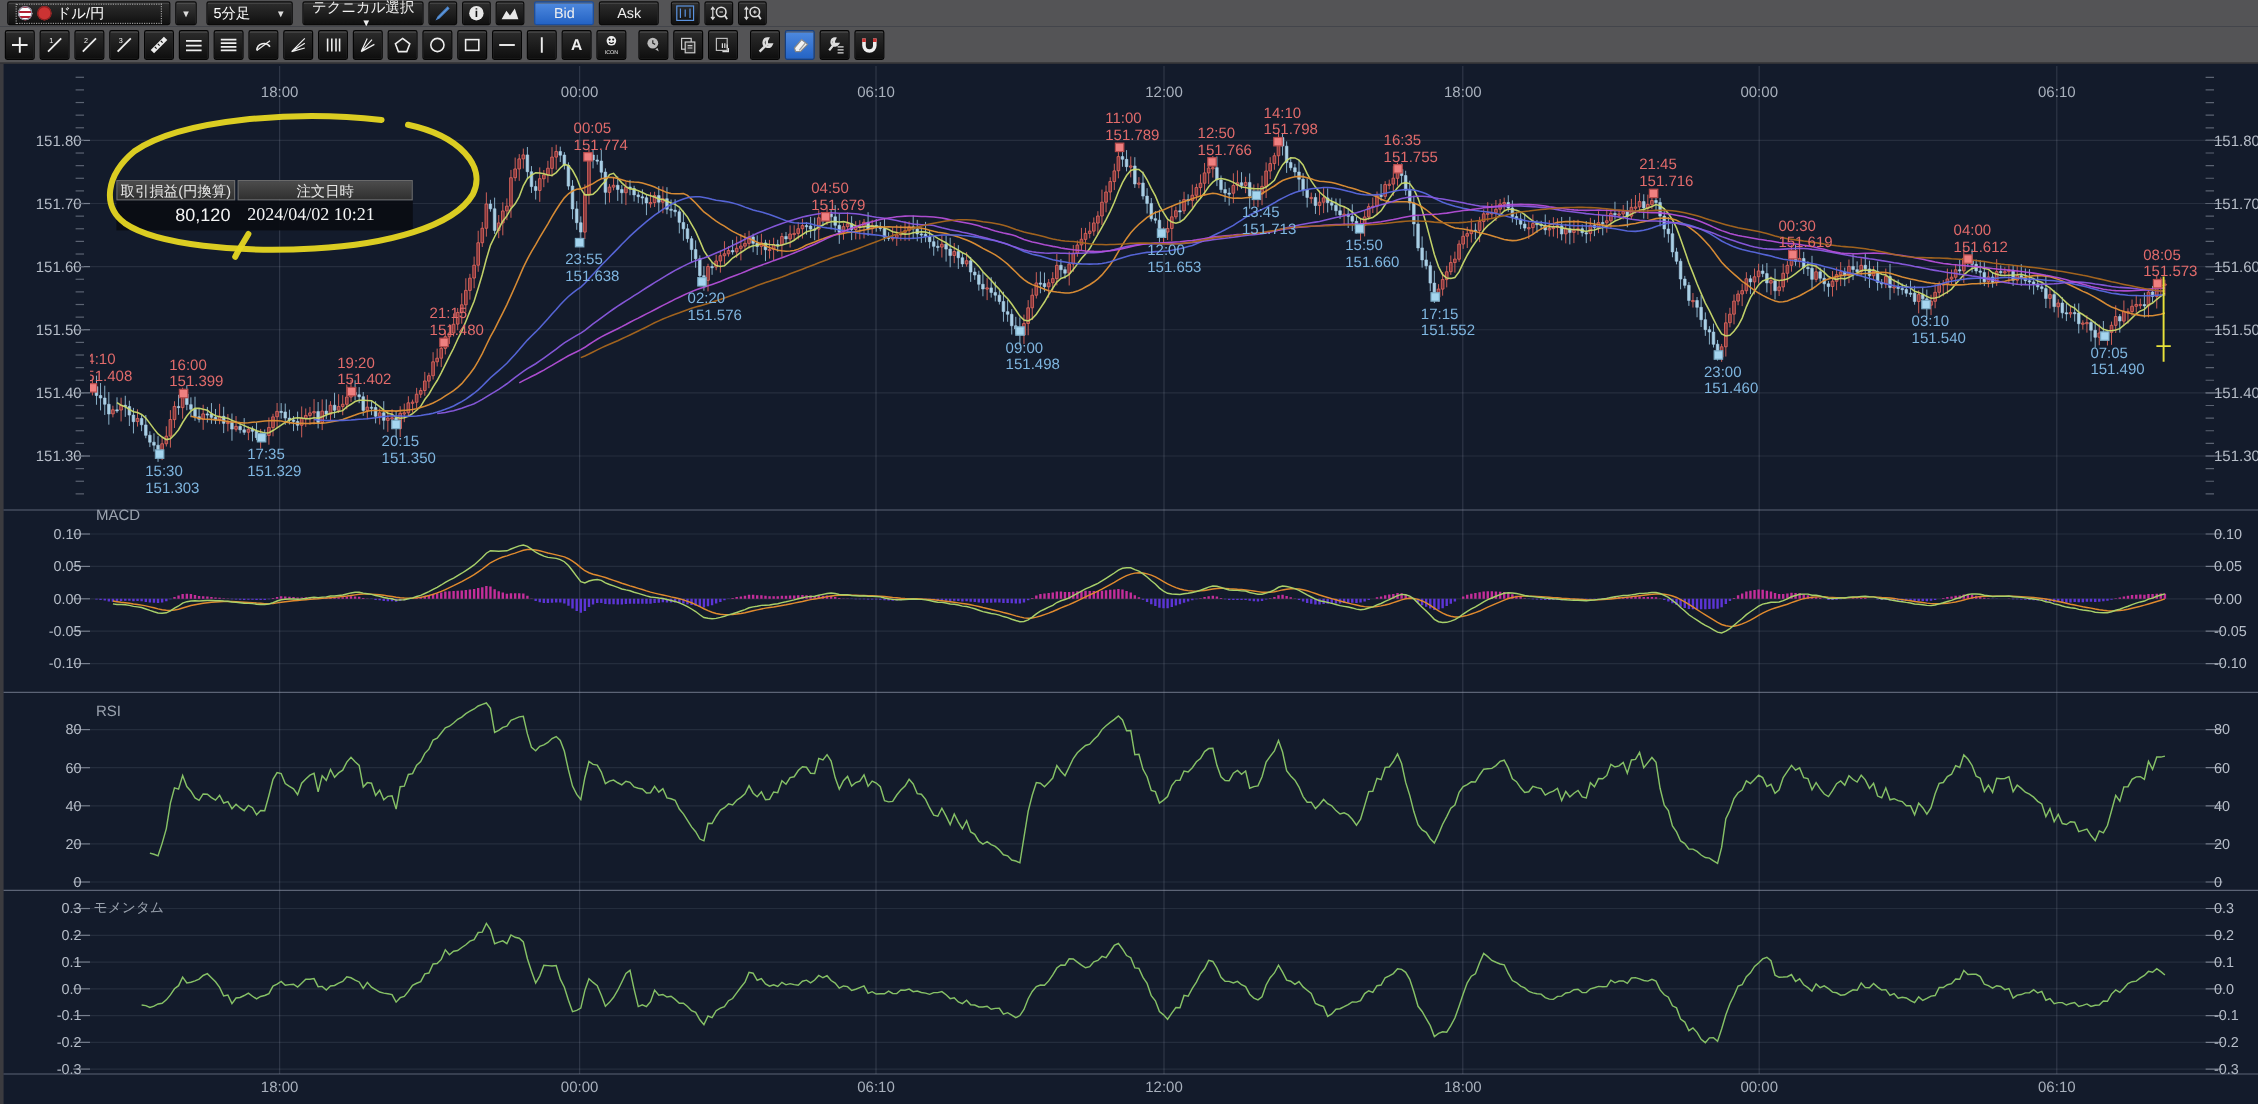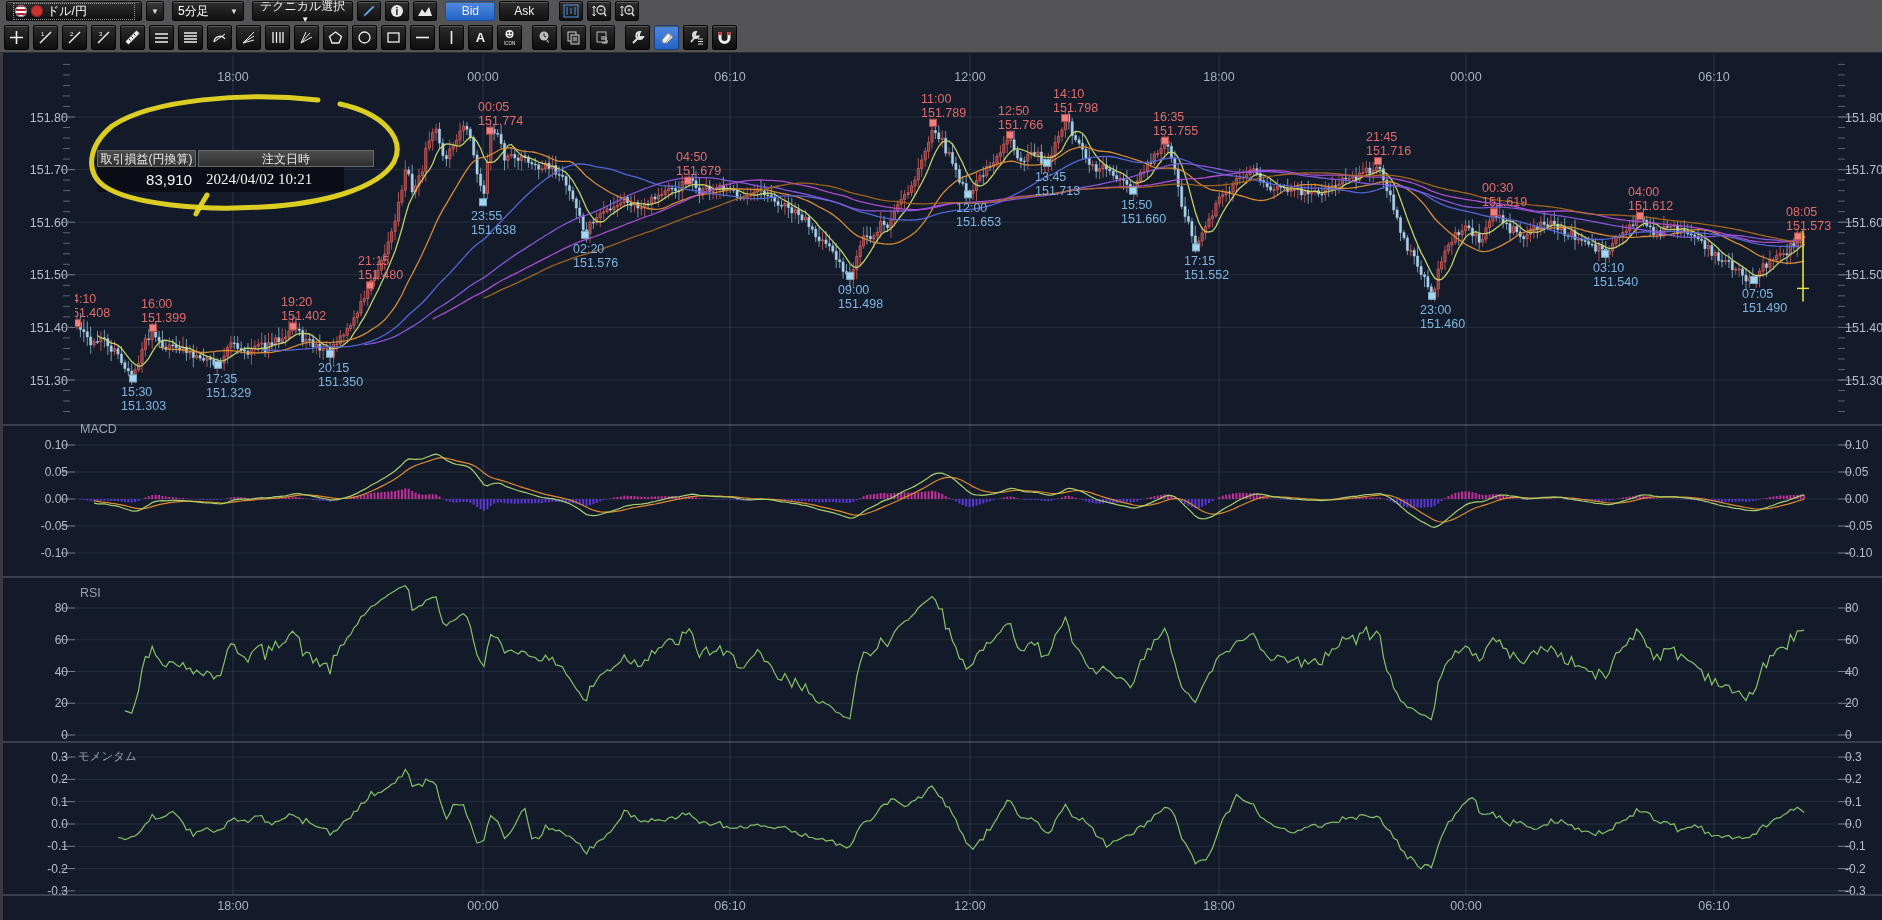--- a/index.html
+++ b/index.html
@@ -33,21 +33,21 @@
   .gap6{margin-left:6px;}
   
   #chart{position:absolute;left:0;top:0;z-index:0;}
   #annot{position:absolute;left:0;top:0;z-index:3;pointer-events:none;}
   
   #trade-tip{position:absolute;left:97px;top:150px;z-index:2;font-family:"Liberation Sans","DejaVu Sans",sans-serif;}
   #trade-tip .hdr{display:flex;gap:2px;}
   #trade-tip .cell{height:17px;line-height:17px;background:linear-gradient(#4c4c4c,#303030);
         border:1px solid #6a6a6a;box-sizing:border-box;color:#e8e8e8;font-size:12px;text-align:center;overflow:hidden;}
   #trade-tip .c1{width:99px;direction:rtl;white-space:nowrap;}
-  #trade-tip .c2{width:176px;}
+  #trade-tip .c2{width:146px;}
   #trade-tip .vals{width:247px;height:25px;background:rgba(10,12,18,0.92);display:flex;align-items:center;
         color:#f4f4f4;font-size:15px;}
   #trade-tip .v1{width:99px;text-align:right;padding-right:4px;box-sizing:border-box;}
   #trade-tip .v2{padding-left:10px;white-space:nowrap;font-family:Liberation Serif, serif;}
 </style>
 </head>
 <body>
 
 <div id="app">
 
@@ -405,21 +405,21 @@
         <polyline points="118.0,837.5 121.5,838.0 124.9,839.6 128.3,838.5 131.7,836.6 135.1,836.0 138.6,833.2 142.0,829.1 145.4,824.0 148.8,821.4 152.2,814.3 155.7,819.1 159.1,818.5 162.5,817.4 165.9,815.9 169.3,812.9 172.8,811.4 176.2,814.7 179.6,818.2 183.0,822.8 186.4,830.0 189.9,829.2 193.3,836.4 196.7,831.7 200.1,831.2 203.5,829.6 207.0,827.6 210.4,830.2 213.8,832.4 217.2,830.4 220.6,829.6 224.1,828.0 227.5,821.7 230.9,820.1 234.3,817.9 237.7,821.1 241.2,820.5 244.6,820.2 248.0,822.6 251.4,819.4 254.8,816.1 258.3,816.0 261.7,815.5 265.1,822.2 268.5,822.0 271.9,825.0 275.4,821.6 278.8,821.2 282.2,819.3 285.6,817.9 289.0,814.0 292.5,814.8 295.9,816.7 299.3,818.3 302.7,823.6 306.1,818.6 309.6,822.7 313.0,824.7 316.4,826.7 319.8,827.6 323.2,828.1 326.7,828.8 330.1,835.1 333.5,831.4 336.9,830.4 340.3,826.2 343.8,821.1 347.2,819.4 350.6,818.0 354.0,811.5 357.4,810.9 360.9,803.3 364.3,802.9 367.7,799.5 371.1,791.5 374.5,795.6 378.0,792.7 381.4,792.1 384.8,789.6 388.2,787.3 391.6,784.3 395.1,783.1 398.5,777.1 401.9,776.8 405.3,769.5 408.7,774.7 412.2,786.4 415.6,785.1 419.0,784.0 422.4,786.4 425.8,779.1 429.3,781.1 432.7,781.9 436.1,785.0 439.5,798.9 442.9,809.3 446.4,819.2 449.8,813.4 453.2,804.4 456.6,804.7 460.0,805.0 463.5,804.6 466.9,816.0 470.3,822.7 473.7,833.6 477.1,843.1 480.6,842.0 484.0,840.1 487.4,825.3 490.8,815.6 494.2,818.7 497.7,821.4 501.1,829.3 504.5,838.5 507.9,835.3 511.3,831.1 514.8,825.2 518.2,818.3 521.6,811.3 525.0,808.6 528.4,824.2 531.9,838.8 535.3,837.3 538.7,838.8 542.1,834.7 545.5,825.1 549.0,829.3 552.4,828.7 555.8,830.9 559.2,830.2 562.6,832.8 566.1,836.0 569.5,836.0 572.9,838.8 576.3,842.3 579.7,843.7 583.2,849.8 586.6,853.9 590.0,846.7 593.4,848.1 596.8,842.3 600.3,840.1 603.7,838.8 607.1,833.9 610.5,832.1 613.9,827.4 617.4,822.7 620.8,818.5 624.2,810.3 627.6,811.0 631.0,816.9 634.5,815.5 637.9,820.0 641.3,821.8 644.7,820.7 648.1,822.0 651.6,818.6 655.0,820.7 658.4,819.7 661.8,820.5 665.2,821.1 668.7,817.7 672.1,816.8 675.5,819.1 678.9,816.7 682.3,812.9 685.8,814.8 689.2,813.1 692.6,817.1 696.0,819.2 699.4,823.4 702.9,821.6 706.3,822.2 709.7,825.4 713.1,824.4 716.5,823.0 720.0,821.6 723.4,827.8 726.8,826.4 730.2,828.4 733.6,828.1 737.1,828.2 740.5,826.0 743.9,827.9 747.3,828.0 750.7,825.0 754.2,825.2 757.6,824.2 761.0,826.4 764.4,825.8 767.8,827.1 771.3,827.6 774.7,828.6 778.1,827.2 781.5,827.2 784.9,826.3 788.4,829.0 791.8,832.2 795.2,831.4 798.6,834.9 802.0,836.3 805.5,833.5 808.9,837.3 812.3,837.5 815.7,839.1 819.1,839.1 822.6,838.5 826.0,841.1 829.4,840.3 832.8,840.2 836.2,845.2 839.7,843.9 843.1,845.9 846.5,848.1 849.9,846.3 853.3,841.2 856.8,832.3 860.2,826.2 863.6,822.2 867.0,820.9 870.4,821.0 873.9,817.4 877.3,812.4 880.7,806.7 884.1,804.2 887.5,804.3 891.0,798.9 894.4,799.2 897.8,801.8 901.2,804.3 904.6,806.5 908.1,805.5 911.5,801.5 914.9,800.4 918.3,797.0 921.7,798.1 925.2,792.9 928.6,787.8 932.0,786.1 935.4,790.8 938.8,796.3 942.3,798.1 945.7,806.6 949.1,807.0 952.5,814.5 955.9,819.5 959.4,829.8 962.8,834.0 966.2,842.9 969.6,845.7 973.0,849.4 976.5,844.3 979.9,839.6 983.3,839.8 986.7,829.5 990.1,830.2 993.6,823.7 997.0,818.4 1000.4,811.5 1003.8,807.3 1007.2,800.3 1010.7,801.2 1014.1,806.8 1017.5,814.4 1020.9,817.8 1024.3,817.8 1027.8,819.1 1031.2,817.8 1034.6,820.6 1038.0,822.2 1041.4,828.5 1044.9,831.7 1048.3,833.2 1051.7,830.6 1055.1,820.8 1058.5,814.8 1062.0,810.8 1065.4,804.3 1068.8,810.1 1072.2,816.8 1075.6,817.7 1079.1,820.3 1082.5,818.0 1085.9,822.4 1089.3,825.2 1092.7,827.9 1096.2,836.2 1099.6,837.7 1103.0,838.9 1106.4,847.0 1109.8,844.9 1113.3,841.0 1116.7,840.6 1120.1,838.9 1123.5,837.1 1126.9,835.0 1130.4,835.1 1133.8,833.9 1137.2,828.0 1140.6,825.6 1144.0,827.0 1147.5,821.4 1150.9,820.9 1154.3,814.8 1157.7,813.2 1161.1,811.3 1164.6,807.4 1168.0,807.8 1171.4,810.3 1174.8,816.1 1178.2,826.5 1181.7,838.6 1185.1,842.9 1188.5,848.9 1191.9,854.7 1195.3,863.8 1198.8,861.1 1202.2,859.8 1205.6,860.2 1209.0,854.7 1212.4,848.4 1215.9,838.5 1219.3,828.3 1222.7,819.0 1226.1,813.5 1229.5,811.5 1233.0,802.3 1236.4,794.5 1239.8,797.2 1243.2,800.4 1246.6,801.9 1250.1,803.3 1253.5,804.0 1256.9,811.2 1260.3,817.1 1263.7,818.8 1267.2,821.8 1270.6,823.2 1274.0,826.2 1277.4,827.4 1280.8,828.1 1284.3,828.4 1287.7,831.3 1291.1,832.6 1294.5,832.8 1297.9,830.3 1301.4,830.1 1304.8,827.5 1308.2,827.0 1311.6,824.8 1315.0,824.4 1318.5,827.2 1321.9,827.1 1325.3,824.0 1328.7,823.1 1332.1,822.0 1335.6,822.3 1339.0,822.2 1342.4,816.8 1345.8,819.0 1349.2,817.5 1352.7,817.4 1356.1,819.5 1359.5,815.0 1362.9,814.7 1366.3,815.7 1369.8,817.1 1373.2,817.6 1376.6,816.1 1380.0,817.6 1383.4,824.9 1386.9,829.0 1390.3,831.0 1393.7,838.2 1397.1,839.9 1400.5,849.3 1404.0,851.7 1407.4,858.9 1410.8,856.6 1414.2,860.3 1417.6,866.1 1421.1,868.9 1424.5,864.9 1427.9,864.7 1431.3,867.7 1434.7,857.5 1438.2,845.7 1441.6,836.4 1445.0,829.6 1448.4,821.7 1451.8,820.6 1455.3,813.9 1458.7,810.7 1462.1,805.4 1465.5,802.5 1468.9,799.1 1472.4,797.7 1475.8,800.6 1479.2,812.7 1482.6,814.4 1486.0,814.2 1489.5,813.9 1492.9,812.1 1496.3,817.9 1499.7,815.7 1503.1,820.7 1506.6,823.0 1510.0,826.0 1513.4,820.0 1516.8,823.1 1520.2,821.5 1523.7,823.8 1527.1,826.8 1530.5,827.3 1533.9,829.3 1537.3,829.0 1540.8,826.8 1544.2,824.8 1547.6,825.2 1551.0,819.1 1554.4,823.0 1557.9,823.1 1561.3,819.6 1564.7,822.6 1568.1,825.0 1571.5,824.7 1575.0,829.5 1578.4,828.0 1581.8,831.8 1585.2,831.0 1588.6,831.6 1592.1,833.8 1595.5,835.5 1598.9,830.7 1602.3,833.7 1605.7,832.0 1609.2,830.1 1612.6,829.6 1616.0,822.9 1619.4,822.9 1622.8,820.6 1626.3,819.7 1629.7,815.8 1633.1,816.1 1636.5,808.7 1639.9,812.0 1643.4,811.8 1646.8,811.9 1650.2,813.8 1653.6,820.2 1657.0,821.3 1660.5,823.5 1663.9,821.4 1667.3,822.1 1670.7,824.7 1674.1,823.8 1677.6,831.8 1681.0,829.3 1684.4,828.8 1687.8,827.4 1691.2,827.4 1694.7,824.8 1698.1,827.5 1701.5,826.2 1704.9,833.5 1708.3,832.1 1711.8,836.4 1715.2,835.5 1718.6,835.5 1722.0,837.5 1725.4,836.2 1728.9,835.5 1732.3,838.8 1735.7,837.8 1739.1,836.6 1742.5,838.7 1746.0,837.7 1749.4,837.6 1752.8,834.2 1756.2,834.4 1759.6,828.4 1763.1,824.9 1766.5,827.0 1769.9,823.5 1773.3,819.7 1776.7,818.1 1780.2,817.6 1783.6,814.9 1787.0,812.9 1790.4,809.5 1793.8,810.2 1797.3,807.2 1800.7,809.7 1804.1,812.5 " fill="none" stroke="#86c166" stroke-width="1.2"></polyline>
       </g>
     </svg>
 
   <div id="trade-tip">
     <div class="hdr">
       <div class="cell c1">取引損益(円換算)</div>
       <div class="cell c2">注文日時</div>
     </div>
     <div class="vals">
-      <div class="v1">83,910</div>
+      <div class="v1">80,120</div>
       <div class="v2">2024/04/02 10:21</div>
     </div>
   </div>
 
   <svg id="annot" width="1882" height="920">
       <path d="M318 100 C 246 92, 152 99, 112 126 C 88 146, 85 172, 104 186 C 130 204, 200 211, 262 207 C 322 204, 378 189, 394 162 C 406 138, 382 113, 340 104" fill="none" stroke="#e6d722" stroke-width="5" stroke-linecap="round" opacity="0.95"></path>
       <path d="M207 195 C 203 202, 199 208, 196 214" fill="none" stroke="#e6d722" stroke-width="5" stroke-linecap="round" opacity="0.95"></path>
     </svg>
 
   <div id="toolbar-top">

